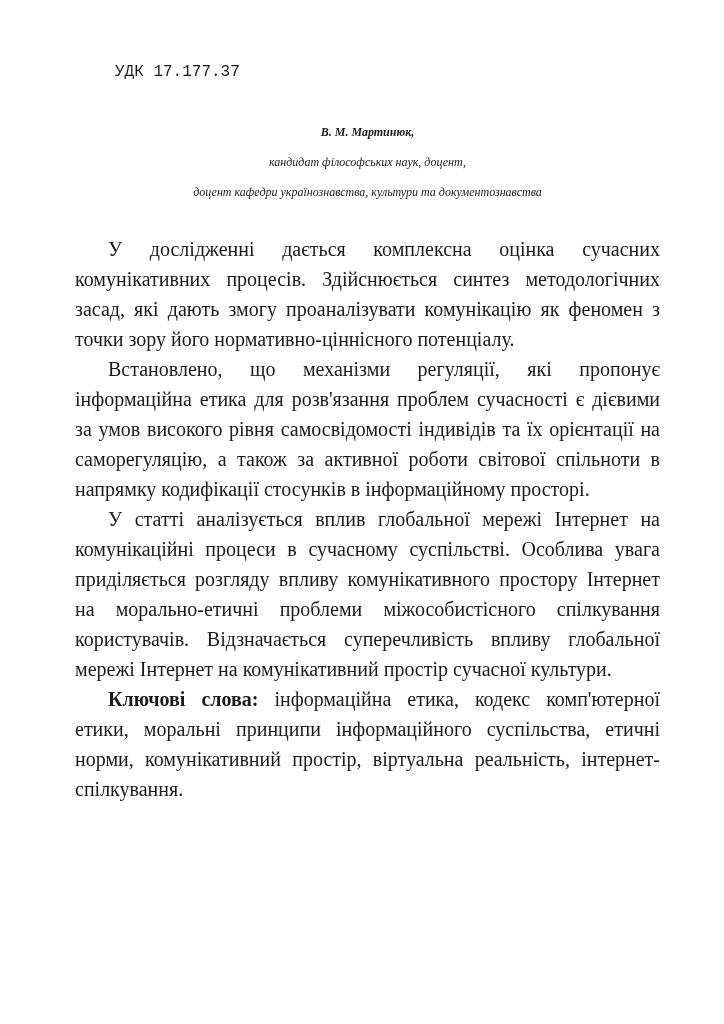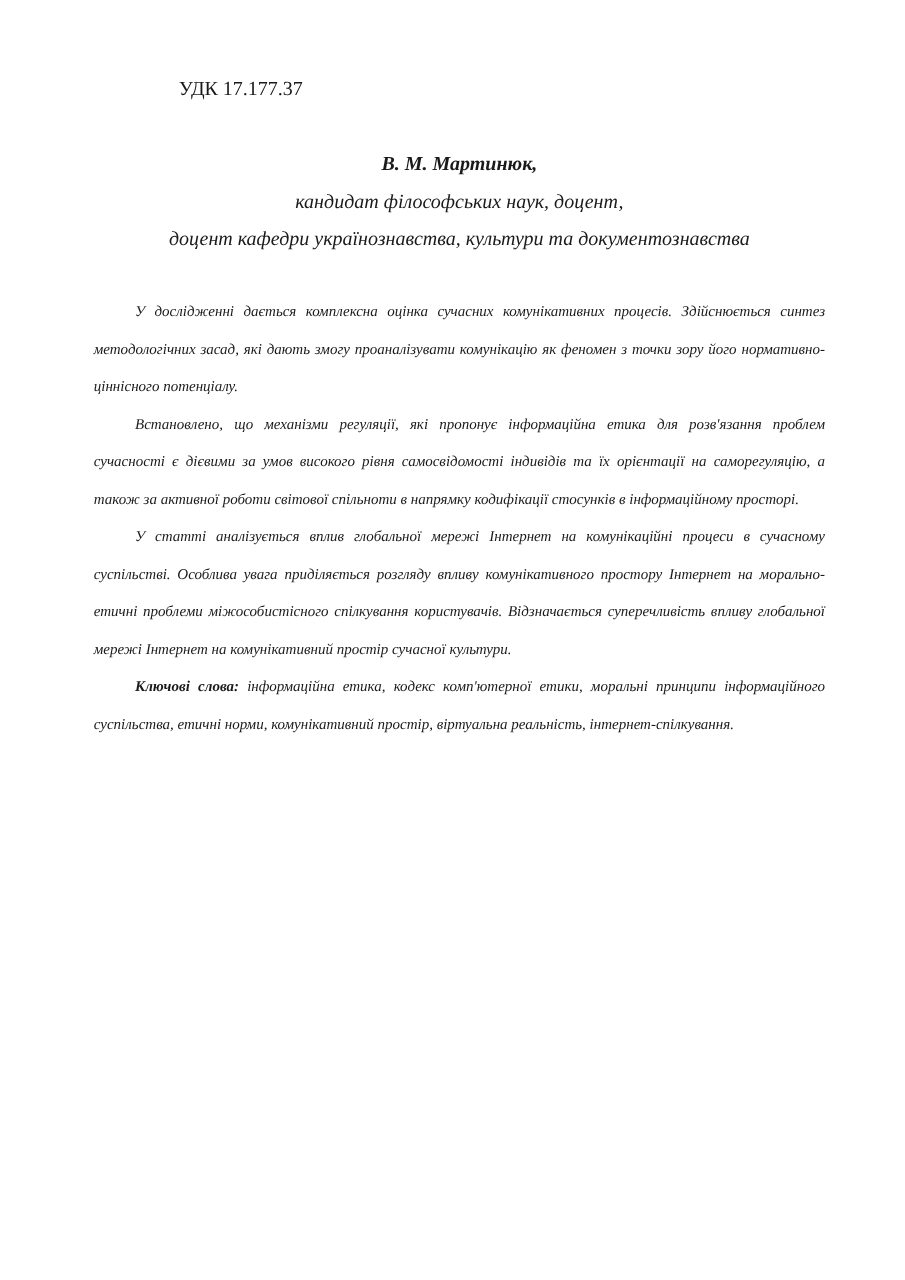--- a/index.html
+++ b/index.html
@@ -15,49 +15,49 @@
     background: #ffffff;
     color: #1a1a1a;
     font-family: "Liberation Serif", "DejaVu Serif", serif;
     box-sizing: border-box;
     padding: 61px 64px 0 75px;
     overflow: hidden;
   }
   .udc {
     font-size: 16px;
     line-height: 22px;
-    margin-left: 68px;
+    margin-left: 40px;
     font-style: normal;
     font-weight: normal;
+    font-family: Liberation Mono, monospace;
   }
   .title {
     margin-top: 36px;
     text-align: center;
     font-weight: bold;
     font-size: 16.5px;
     line-height: 31px;
     letter-spacing: 0.2px;
   }
   .author-block {
     margin-top: 34px;
     text-align: center;
     font-style: italic;
-    font-size: 16px;
+    font-size: 12px;
     line-height: 30px;
   }
   .author-name {
     font-weight: bold;
   }
   .abstract {
     margin-top: 27px;
   }
   .abstract p {
     margin: 0;
-    font-style: italic;
-    font-size: 12px;
+    font-size: 20px;
     line-height: 30px;
     text-align: justify;
     text-indent: 33px;
   }
   .kw-label {
     font-weight: bold;
   }
 </style>
 </head>
 <body>

